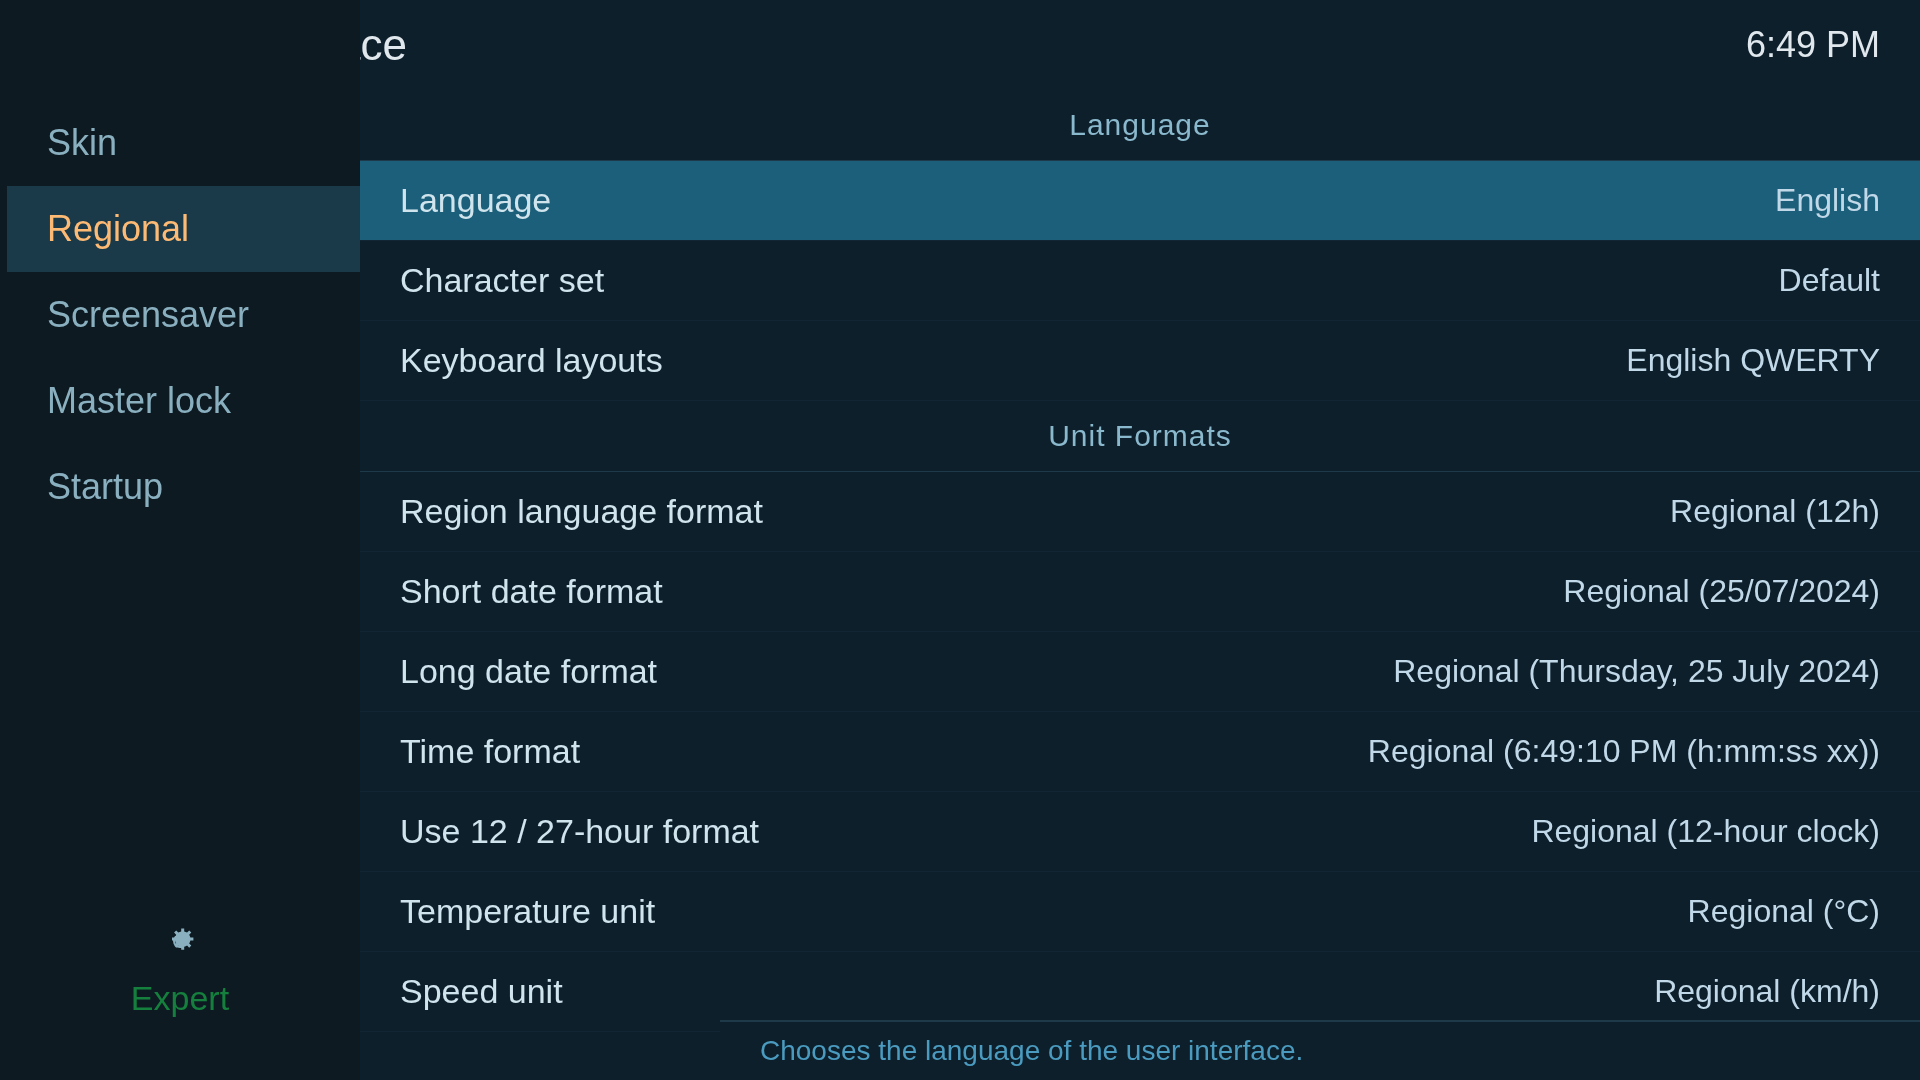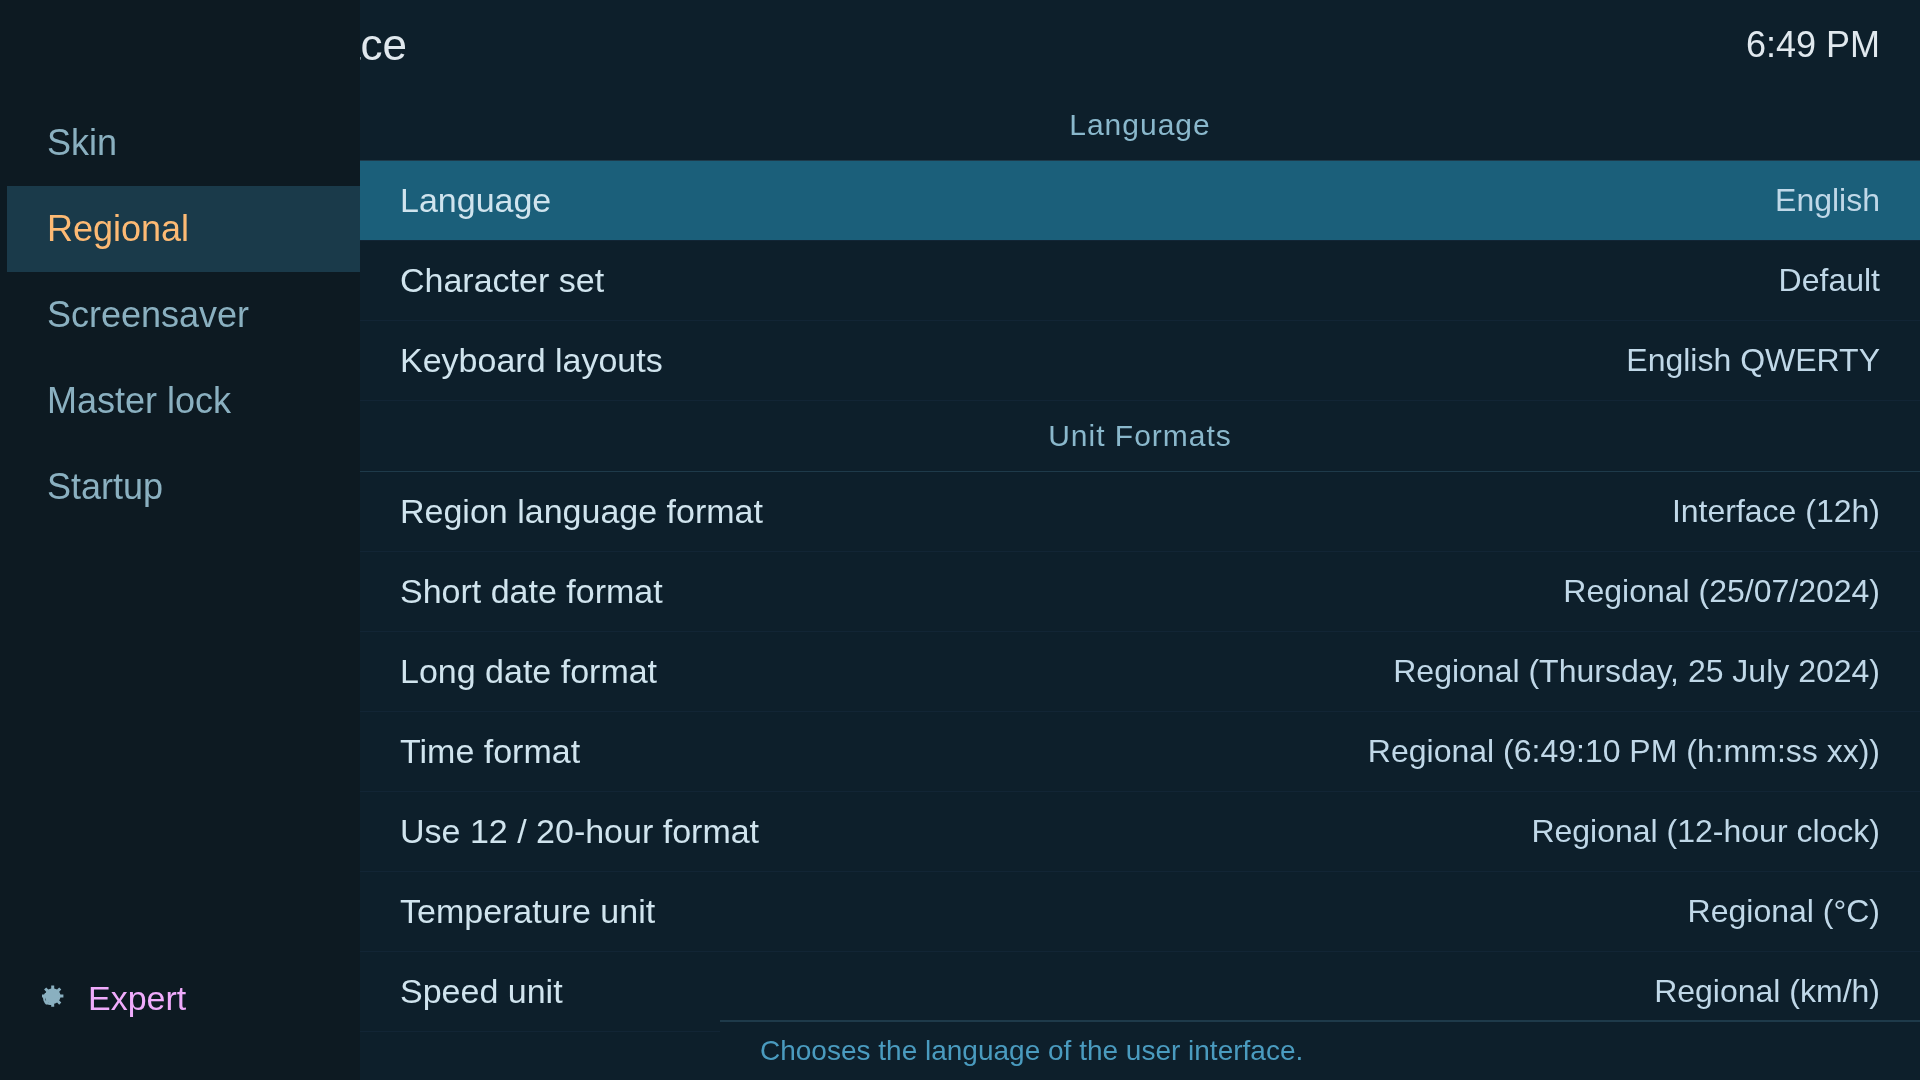--- a/index.html
+++ b/index.html
@@ -44,22 +44,23 @@
     #expert-btn {
       position: absolute;
       bottom: 40px;
       left: 0;
       width: 360px;
       padding: 22px 30px;
       display: flex;
       align-items: center;
       gap: 18px;
       font-size: 34px;
-      color: #f0abfc;
+      color: #15803d;
       cursor: pointer;
+      flex-direction: column;
     }
 
     .gear-icon {
       width: 40px;
       height: 40px;
       flex-shrink: 0;
     }
 
     
     #header {
@@ -189,40 +190,40 @@
 
   <div class="setting-row">
     <span class="setting-label">Keyboard layouts</span>
     <span class="setting-value">English QWERTY</span>
   </div>
 
   <div class="section-header">Unit Formats</div>
 
   <div class="setting-row">
     <span class="setting-label">Region language format</span>
-    <span class="setting-value">Interface (12h)</span>
+    <span class="setting-value">Regional (12h)</span>
   </div>
 
   <div class="setting-row">
     <span class="setting-label">Short date format</span>
     <span class="setting-value">Regional (25/07/2024)</span>
   </div>
 
   <div class="setting-row">
     <span class="setting-label">Long date format</span>
     <span class="setting-value">Regional (Thursday, 25 July 2024)</span>
   </div>
 
   <div class="setting-row">
     <span class="setting-label">Time format</span>
     <span class="setting-value">Regional (6:49:10 PM (h:mm:ss xx))</span>
   </div>
 
   <div class="setting-row">
-    <span class="setting-label">Use 12 / 20-hour format</span>
+    <span class="setting-label">Use 12 / 27-hour format</span>
     <span class="setting-value">Regional (12-hour clock)</span>
   </div>
 
   <div class="setting-row">
     <span class="setting-label">Temperature unit</span>
     <span class="setting-value">Regional (°C)</span>
   </div>
 
   <div class="setting-row">
     <span class="setting-label">Speed unit</span>

